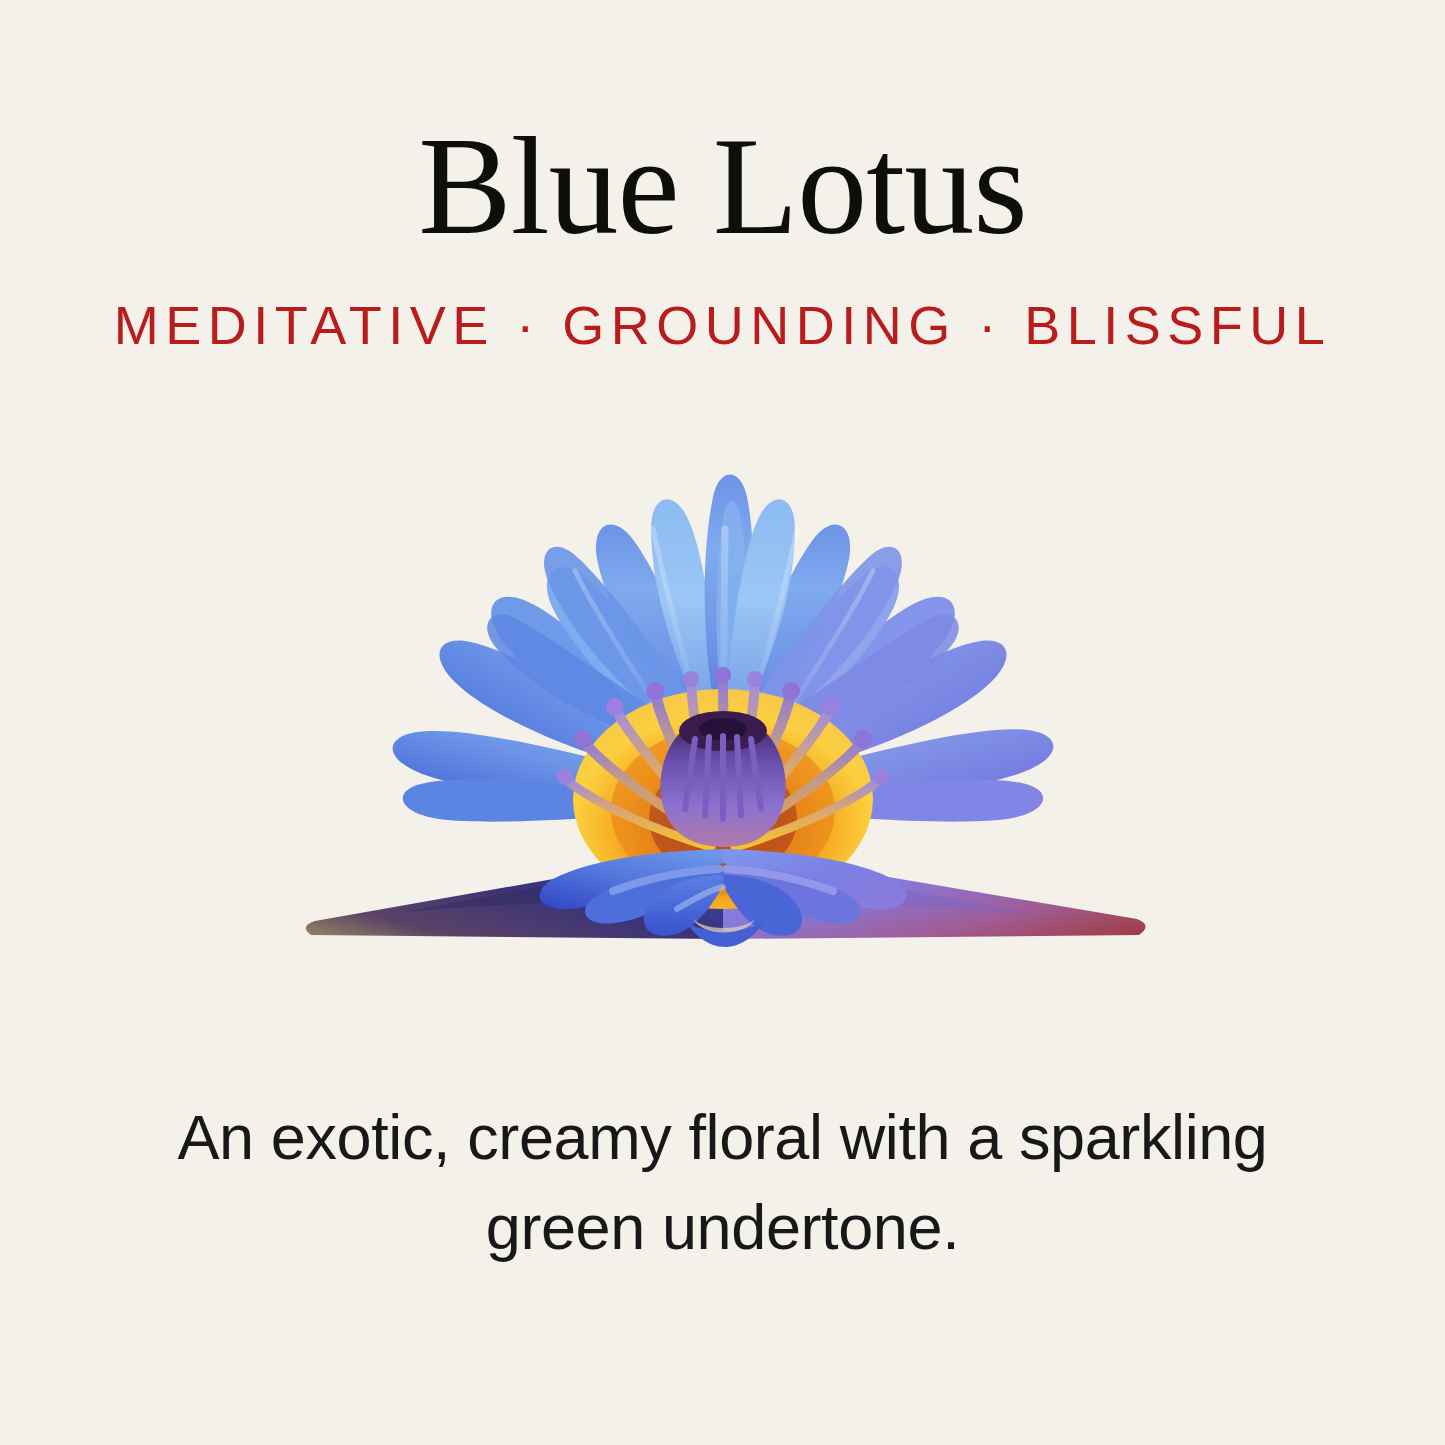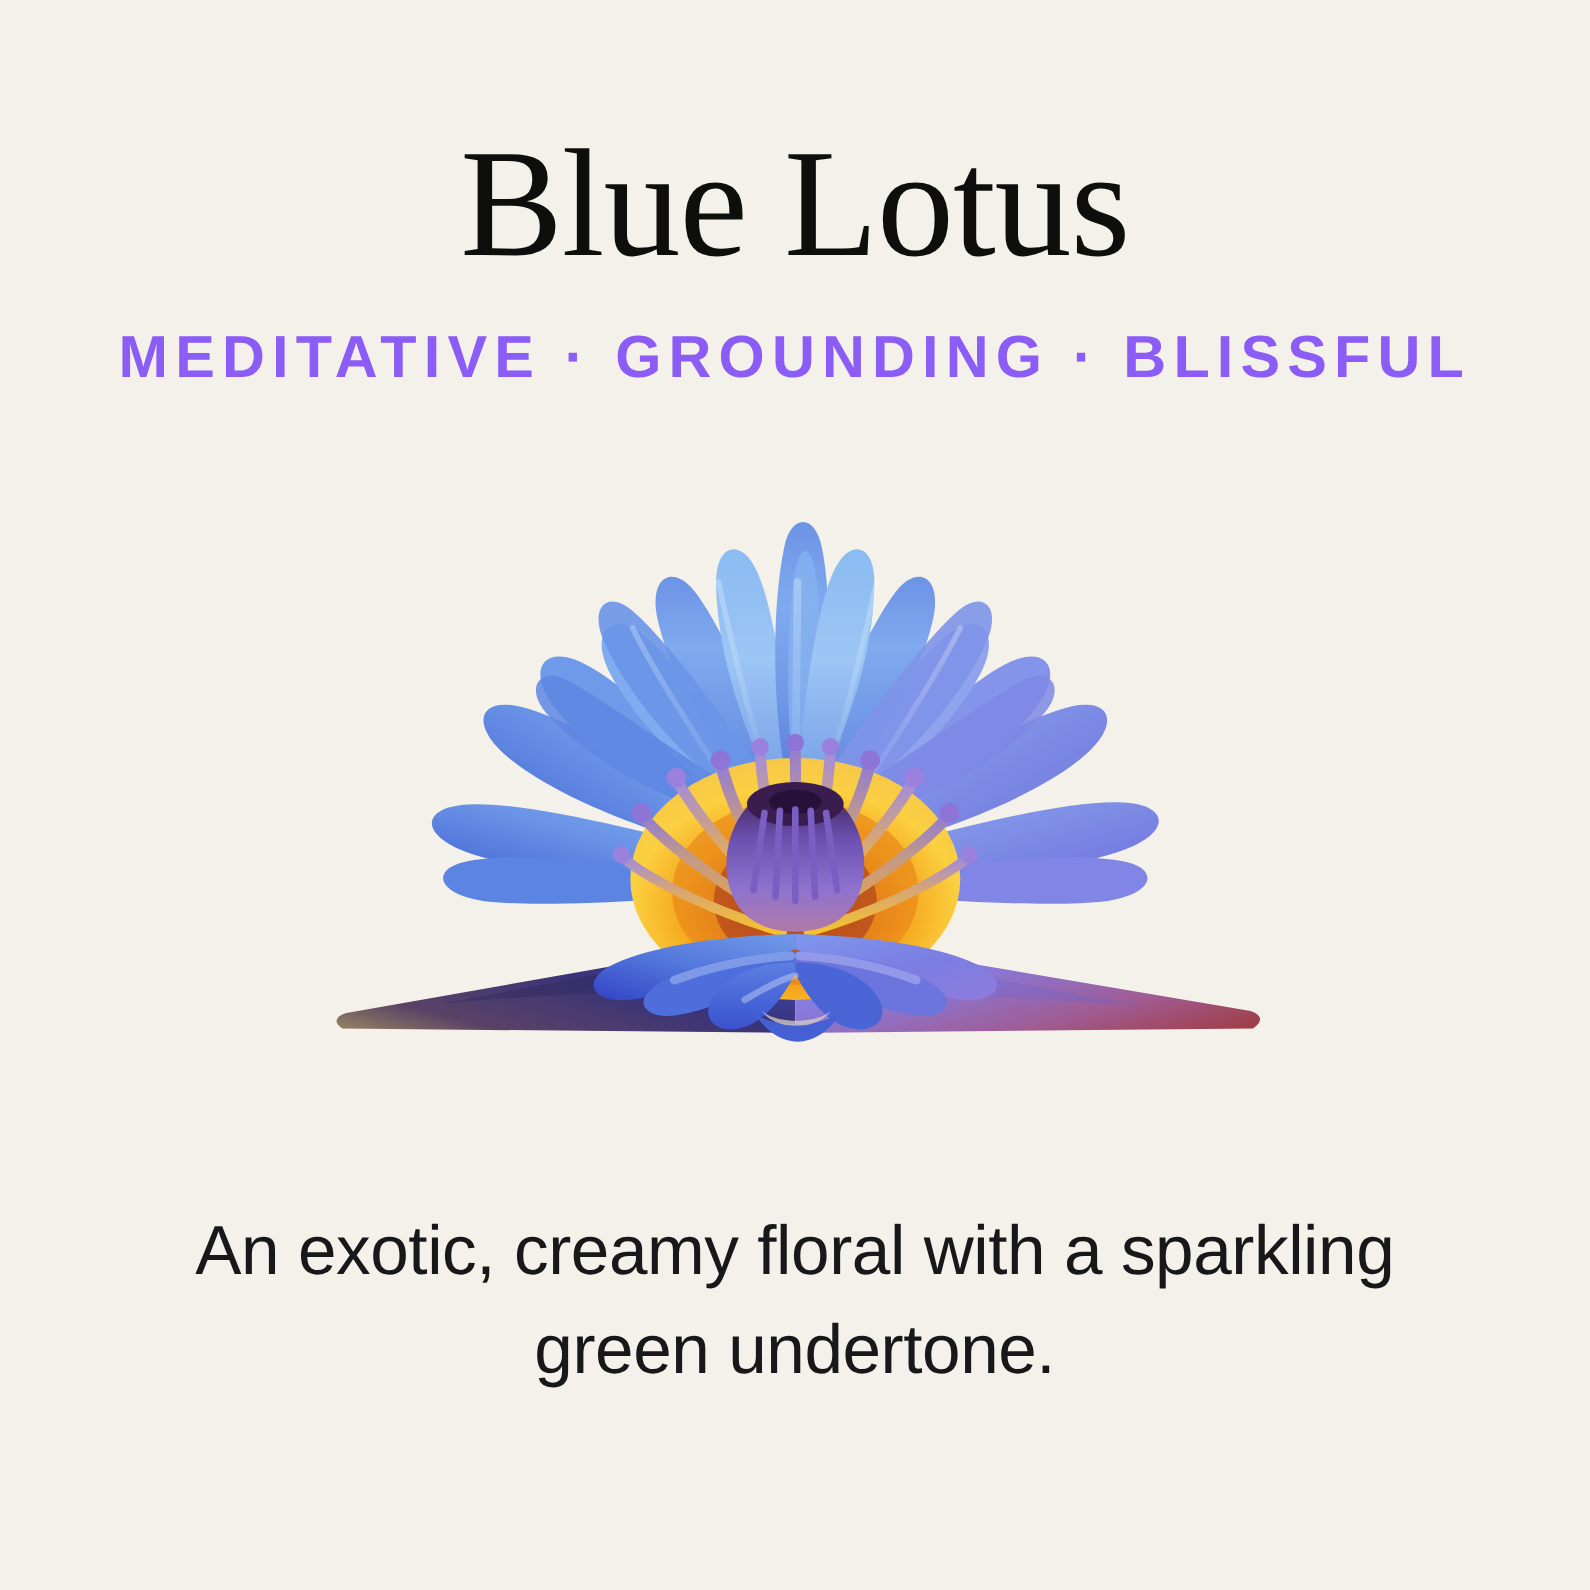--- a/index.html
+++ b/index.html
@@ -33,22 +33,22 @@
     color: #0E0E0C;
     letter-spacing: -1px;
     text-align: center;
   }
   .subtitle {
     margin: 0;
     padding-top: 40px;
     font-family: "Liberation Sans", sans-serif;
     font-size: 54px;
     line-height: 1.1;
-    font-weight: 700;
-    color: #8b5cf6;
+    font-weight: 400;
+    color: #b91c1c;
     letter-spacing: 6.5px;
     text-align: center;
     white-space: nowrap;
   }
   .art-wrap {
     position: relative;
     width: 1445px;
     height: 640px;
     margin-top: 24px;
     display: flex;

